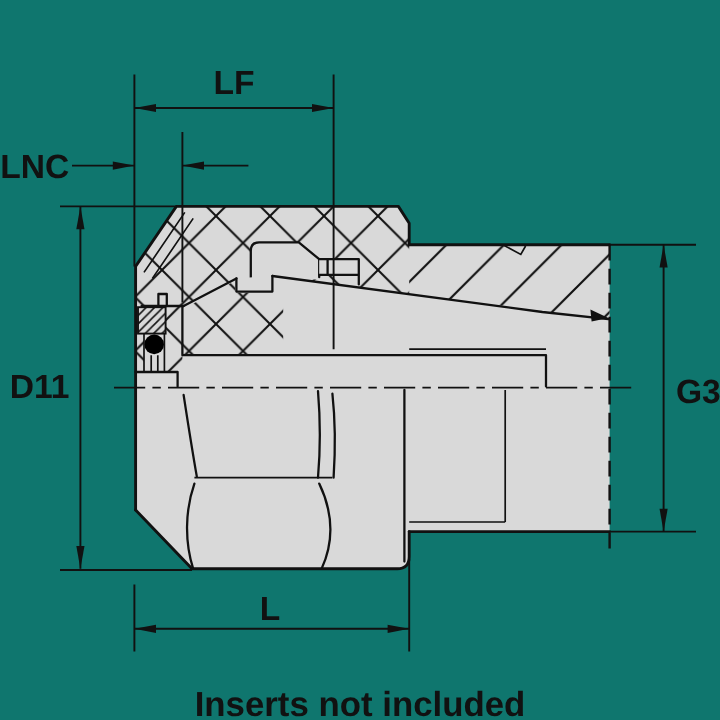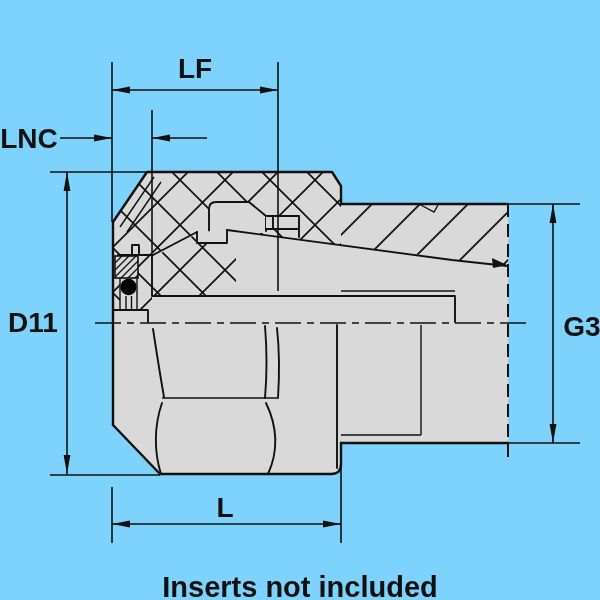--- a/index.html
+++ b/index.html
@@ -1,16 +1,16 @@
 <!DOCTYPE html>
 <html><head>
 <meta charset="utf-8">
 <style>
   html,body{margin:0;padding:0;background:#ffffff;}
-  .stage{position:relative;width:600px;height:600px;background:#7dd3fc;overflow:hidden;
+  .stage{position:relative;width:600px;height:600px;background:#0f766e;overflow:hidden;
          font-family:"Liberation Sans", sans-serif;}
   svg{display:block;}
   .dim-label{font-family:"Liberation Sans", sans-serif;font-weight:bold;font-size:28px;fill:#111;}
   .note-label{font-family:"Liberation Sans", sans-serif;font-weight:bold;font-size:29px;fill:#111;}
   .thick{stroke:#111;stroke-width:2.4;fill:none;stroke-linejoin:round;stroke-linecap:round;}
   .med{stroke:#111;stroke-width:1.9;fill:none;stroke-linejoin:round;stroke-linecap:round;}
   .thin{stroke:#111;stroke-width:1.4;fill:none;}
   .dim{stroke:#111;stroke-width:1.6;fill:none;}
   .arrow{fill:#111;stroke:none;}
 </style>

